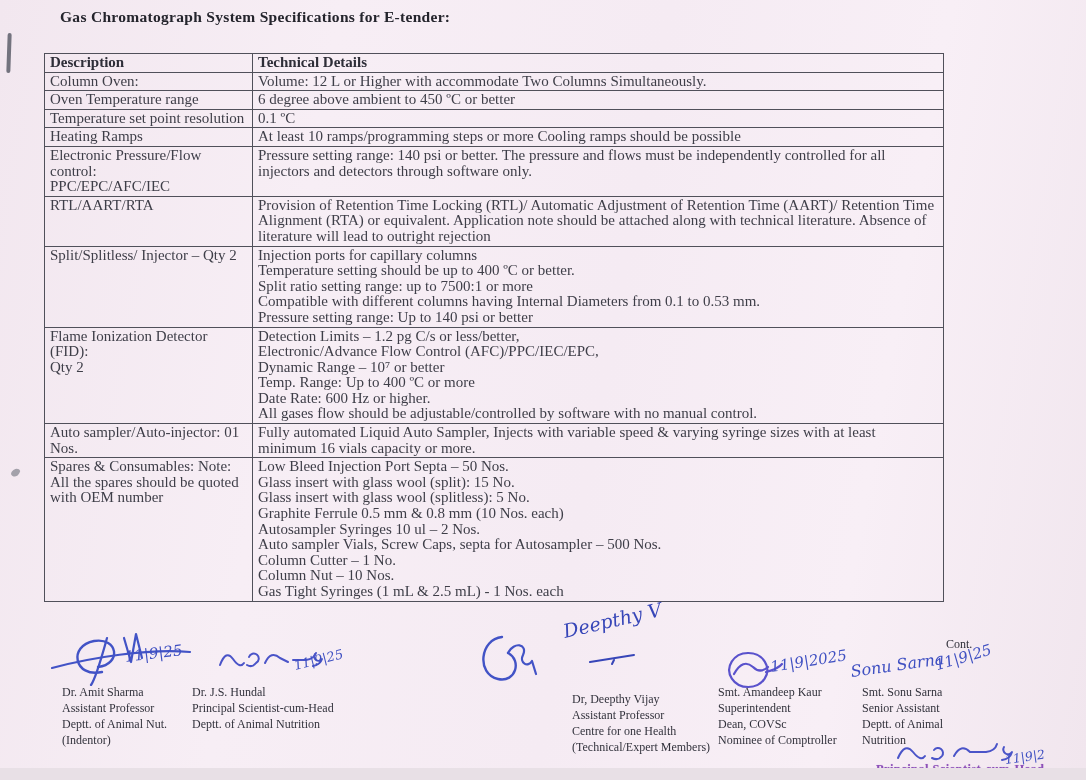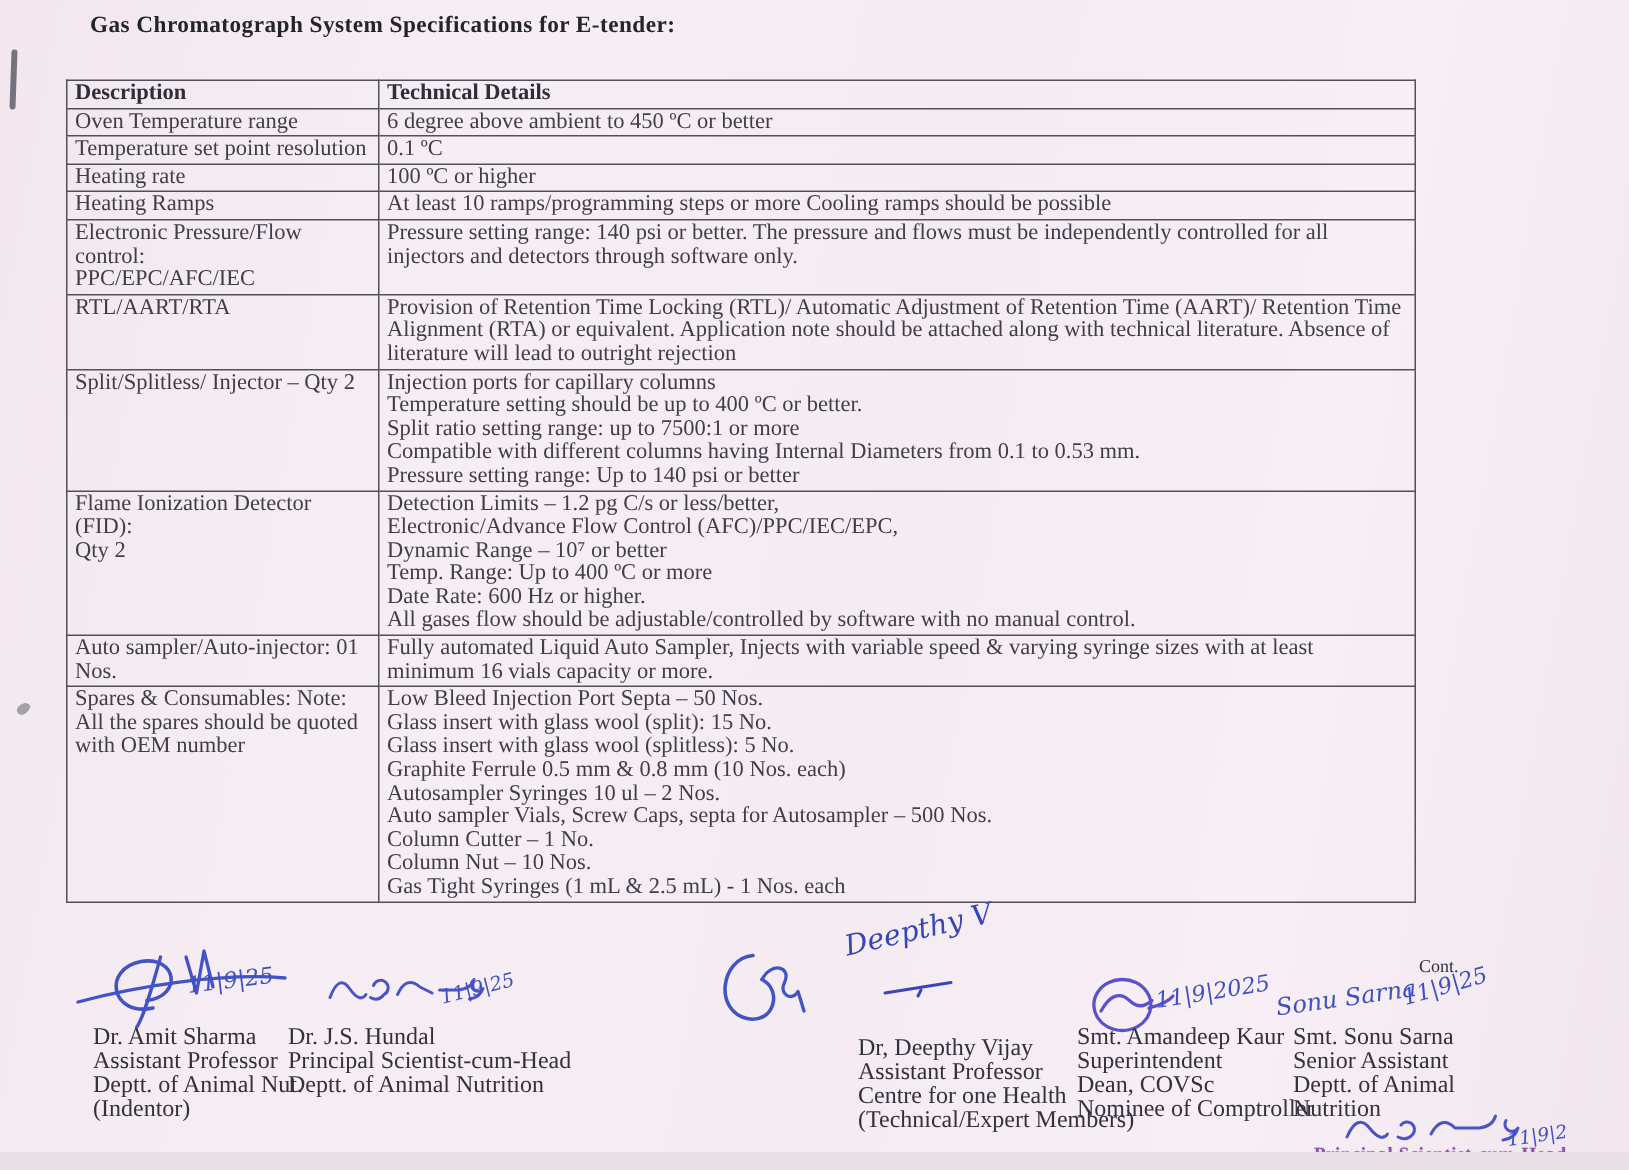--- a/index.html
+++ b/index.html
@@ -16,21 +16,21 @@
     position:absolute;left:44px;top:37px;width:900px;
     border-collapse:collapse;table-layout:fixed;
     font-size:15px;line-height:15.6px;color:#3e3e48;margin-top:16px;
   }
   table.spec th,table.spec td{
     border:1.4px solid #50505a;vertical-align:top;text-align:left;
     padding:1px 6px 1px 5px;white-space:pre-line;font-weight:normal;
   }
   table.spec th{font-weight:bold;color:#2e2e38;}
   .cont{position:absolute;left:946px;top:637px;font-size:12px;color:#2f2f39;}
-  .sig{position:absolute;font-size:16px;line-height:16.1px;color:#32323c;white-space:nowrap;}
+  .sig{position:absolute;font-size:12px;line-height:16.1px;color:#32323c;white-space:nowrap;}
   .sig div{min-height:16px;}
   .scribble{position:absolute;}
   .hand{
     position:absolute;color:#3f50c2;font-style:italic;white-space:nowrap;
     font-family:"DejaVu Serif",serif;transform-origin:left bottom;
   }
   .hd-date{font-size:14px;}
   .stamp{
     position:absolute;left:876px;top:762px;font-size:12.5px;font-weight:bold;
     color:#8544b4;letter-spacing:.4px;opacity:.92;white-space:nowrap;
@@ -57,30 +57,30 @@
         <col>
       </colgroup>
     <thead>
       <tr>
         <th>Description</th>
         <th>Technical Details</th>
       </tr>
     </thead>
     <tbody>
       <tr>
+          <td>Column Oven:</td>
+          <td>Volume: 12 L or Higher with accommodate Two Columns Simultaneously.</td>
+        </tr>
+      <tr>
           <td>Oven Temperature range</td>
           <td>6 degree above ambient to 450 ºC or better</td>
         </tr>
       <tr>
           <td>Temperature set point resolution</td>
           <td>0.1 ºC</td>
-        </tr>
-      <tr>
-          <td>Heating rate</td>
-          <td>100 ºC or higher</td>
         </tr>
       <tr>
           <td>Heating Ramps</td>
           <td>At least 10 ramps/programming steps or more Cooling ramps should be possible</td>
         </tr>
       <tr>
           <td>Electronic Pressure/Flow control:
 PPC/EPC/AFC/IEC</td>
           <td>Pressure setting range: 140 psi or better. The pressure and flows must be independently controlled for all injectors and detectors through software only.</td>
         </tr>

